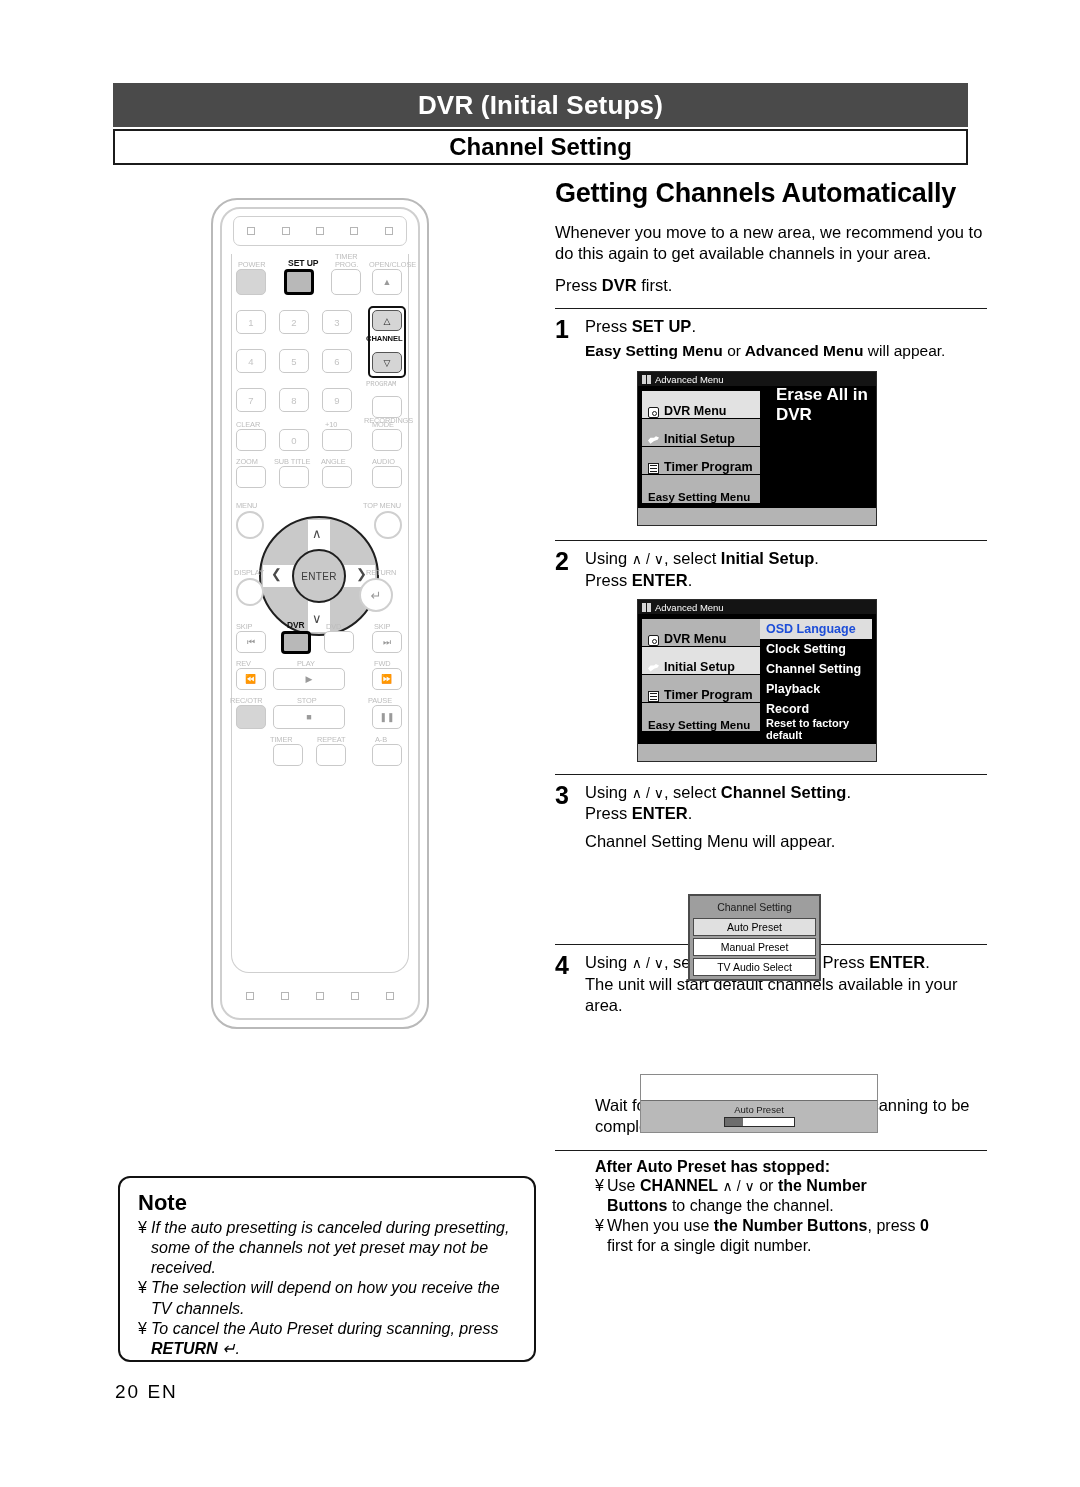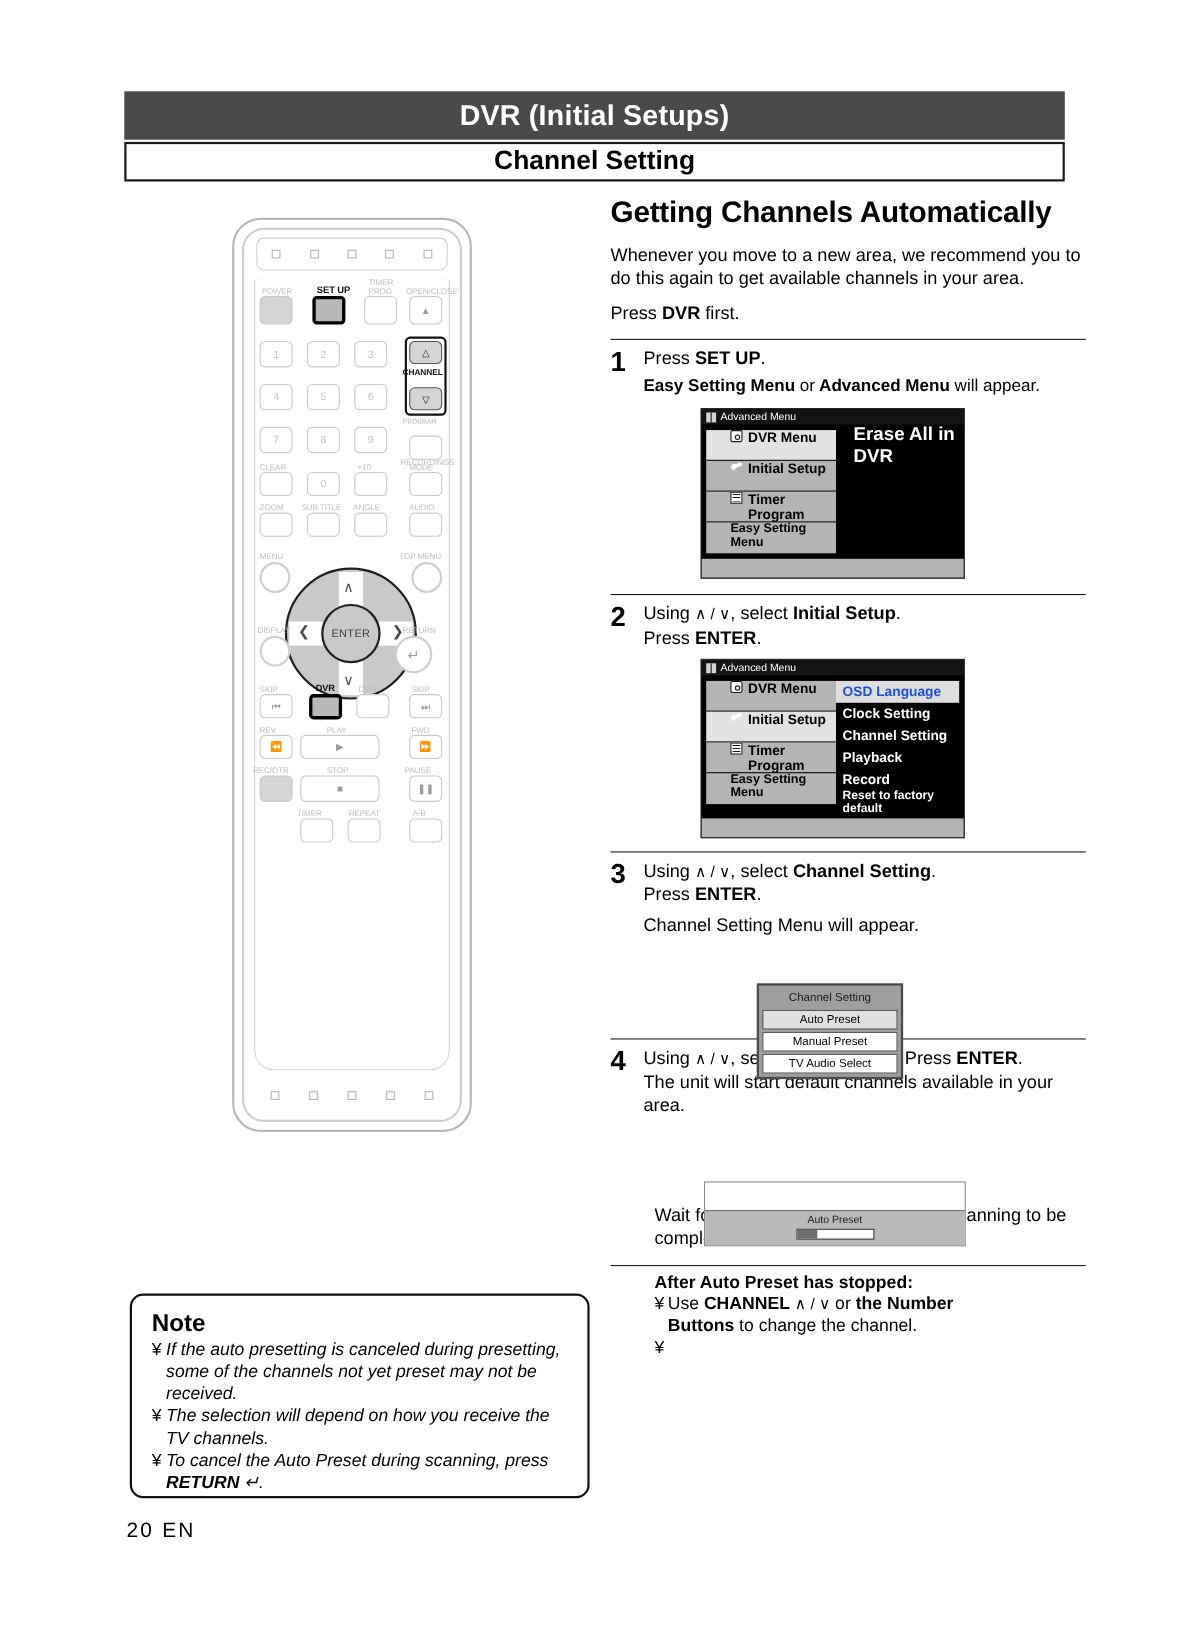--- a/index.html
+++ b/index.html
@@ -46,21 +46,21 @@
     display:flex; align-items:center; padding-left:4px; gap:4px;
   }
   .osd-title-icon{ width:9px; height:9px; background:#d4d4d4; position:relative; flex:0 0 9px; }
   .osd-title-icon:after{
     content:""; position:absolute; left:4px; top:0; width:1px; height:9px; background:#141414;
   }
   .osd-body{ display:flex; background:#000; padding:5px 4px 5px 4px; }
   .osd-left{ width:118px; flex:0 0 118px; }
   .osd-right{ flex:1 1 auto; background:#000; }
   .osd-item{
-    height:28px; display:flex; align-items:flex-start; padding-left:22px;
+    height:28px; display:flex; align-items:flex-end; padding-left:6px;
     font-size:12.5px; font-weight:bold; color:#000; background:#b4b4b4;
     border-bottom:1px solid #000; gap:5px;
   }
   .osd-item.sel{ background:#e2e2e2; }
   .osd-item.plain{ font-size:11.5px; }
   .ic{ width:11px; height:11px; flex:0 0 11px; position:relative; }
   .ic-disc{ border:1.4px solid #1b1b1b; border-radius:2px; background:#fff; }
   .ic-disc:after{ content:""; position:absolute; left:3px; top:3px; width:3px; height:3px; border:1.2px solid #1b1b1b; border-radius:50%; }
   .ic-wrench:after{
     content:""; position:absolute; left:0; top:1px; width:11px; height:8px;
@@ -497,20 +497,21 @@
 
   <div class="step-rule" style="margin-top:12px;"></div>
   <div style="margin-left:40px;">
     <div style="font-size:16px; font-weight:bold;">After Auto Preset has stopped:</div>
     <div style="font-size:16px; line-height:1.26; display:flex;">
       <span style="width:12px;flex:0 0 12px;">¥</span>
       <span><span>Use </span><span class="b">CHANNEL</span> <span class="arrowglyph">∧ / ∨</span><span> or </span><span class="b">the Number</span><br><span class="b">Buttons</span><span> to change the channel.</span></span>
     </div>
     <div style="font-size:16px; line-height:1.26; display:flex;">
       <span style="width:12px;flex:0 0 12px;">¥</span>
+      <span><span>When you use </span><span class="b">the Number Buttons</span><span>, press </span><span class="b">0</span><br><span>first for a single digit number.</span></span>
     </div>
   </div>
 </div>
 
 <div id="cs-menu">
   <div class="cs-head">Channel Setting</div>
   <div class="cs-row sel">Auto Preset</div>
   <div class="cs-row">Manual Preset</div>
   <div class="cs-row">TV Audio Select</div>
 </div>

